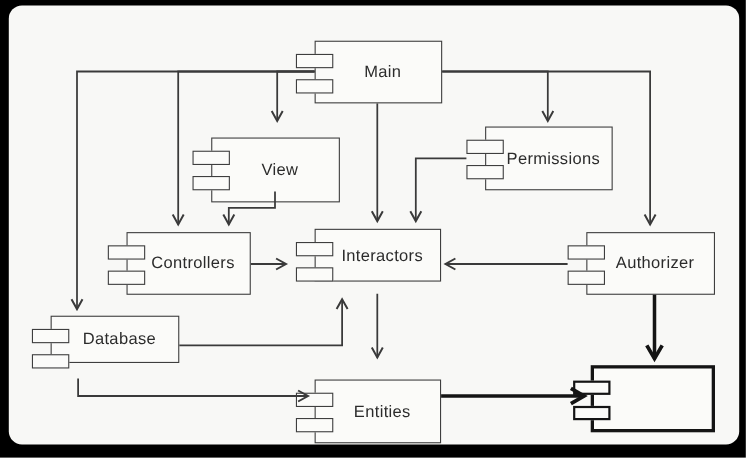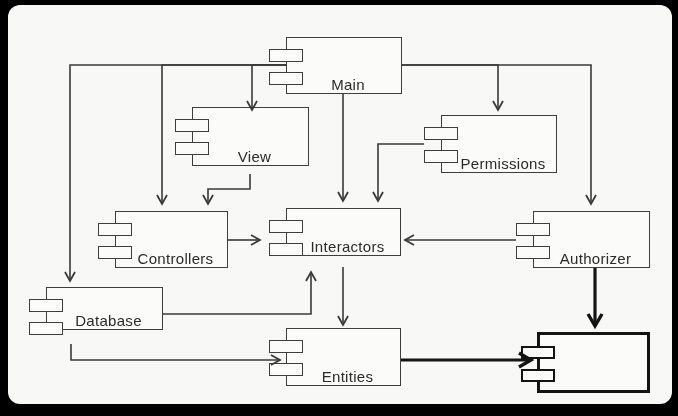--- a/index.html
+++ b/index.html
@@ -8,21 +8,21 @@
     background:#000; overflow:hidden;
     font-family:"Liberation Sans", sans-serif;
   }
   .canvas {
     position:absolute; left:8px; top:5px; width:664px; height:399px;
     background:#f8f8f6; border-radius:12px;
   }
   .component {
     position:absolute; box-sizing:border-box;
     background:#fbfbf9; border:1.5px solid #3e3e3e;
-    display:flex; align-items:flex-end; justify-content:center;
+    display:flex; align-items:center; justify-content:center;
     z-index:1;
   }
   .component .label {
     font-size:15px; color:#2b2b2b; letter-spacing:0.3px;
     padding-left:8px; white-space:nowrap;
   }
   .tab {
     position:absolute; box-sizing:border-box;
     width:34px; height:13px; left:-18px;
     background:#fbfbf9; border:1.5px solid #3e3e3e;
@@ -41,21 +41,21 @@
 <body>
 
 <div class="canvas">
 
   <div class="component" style="left:278px; top:32px; width:116px; height:57px">
     <span class="tab t1"></span>
     <span class="tab t2"></span>
     <span class="label">Main</span>
   </div>
 
-  <div class="component" style="left:184px; top:102px; width:117px; height:59px">
+  <div class="component" style="left:184px; top:120px; width:117px; height:59px">
     <span class="tab t1"></span>
     <span class="tab t2"></span>
     <span class="label">View</span>
   </div>
 
   <div class="component" style="left:433px; top:110px; width:116px; height:58px">
     <span class="tab t1"></span>
     <span class="tab t2"></span>
     <span class="label">Permissions</span>
   </div>
@@ -77,21 +77,21 @@
     <span class="tab t2"></span>
     <span class="label">Authorizer</span>
   </div>
 
   <div class="component" style="left:38px; top:282px; width:117px; height:43px">
     <span class="tab t1"></span>
     <span class="tab t2"></span>
     <span class="label">Database</span>
   </div>
 
-  <div class="component" style="left:278px; top:323px; width:115px; height:58px">
+  <div class="component" style="left:278px; top:340px; width:115px; height:58px">
     <span class="tab t1"></span>
     <span class="tab t2"></span>
     <span class="label">Entities</span>
   </div>
 
   <div class="component bold" style="left:529px; top:327px; width:113px; height:61px">
     <span class="tab t1"></span>
     <span class="tab t2"></span>
   </div>
 

